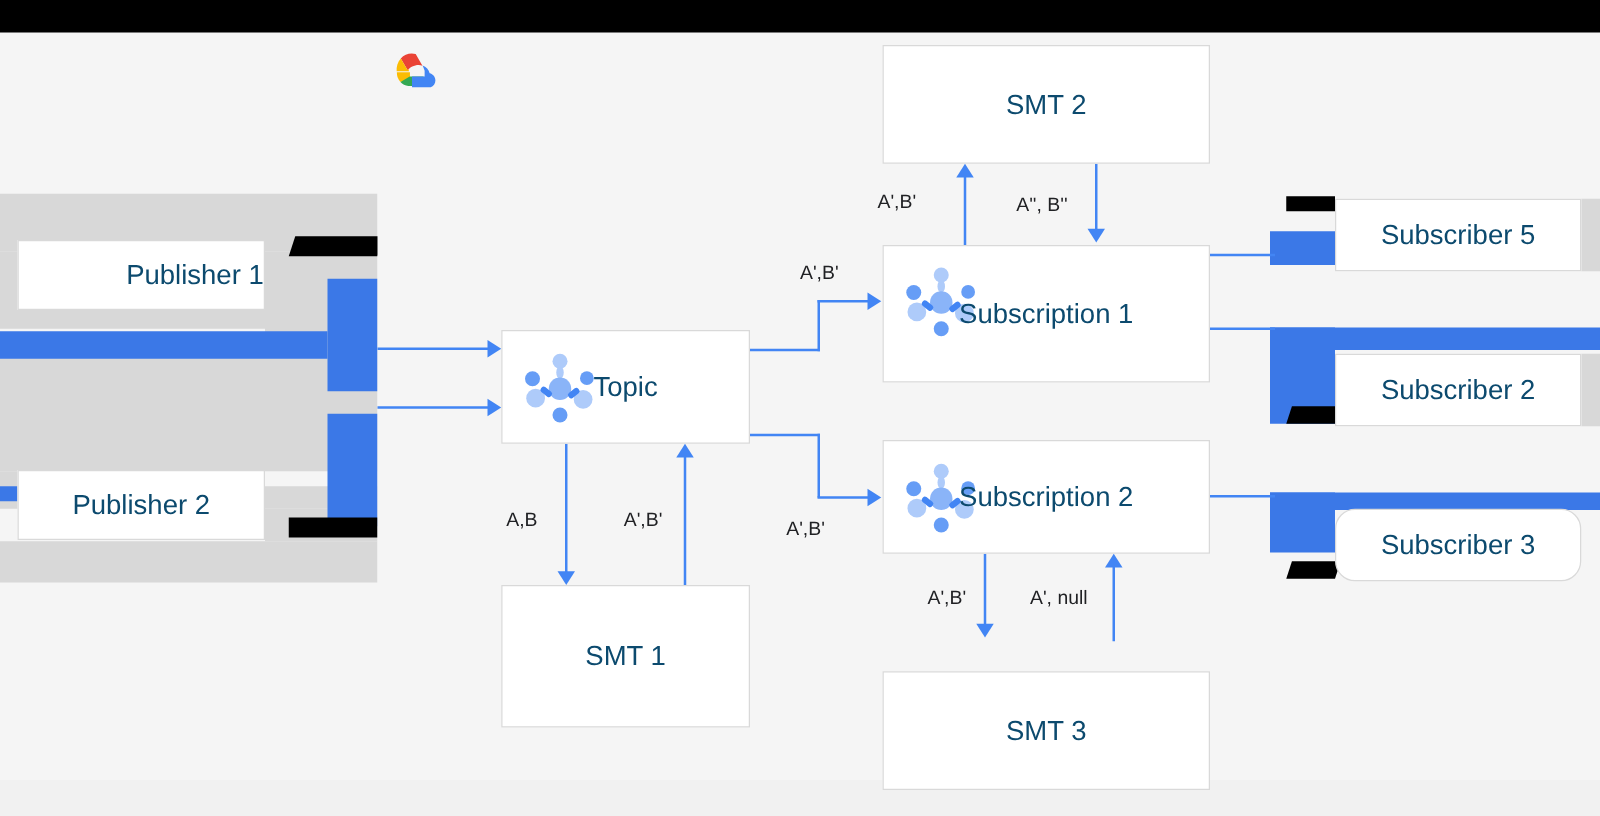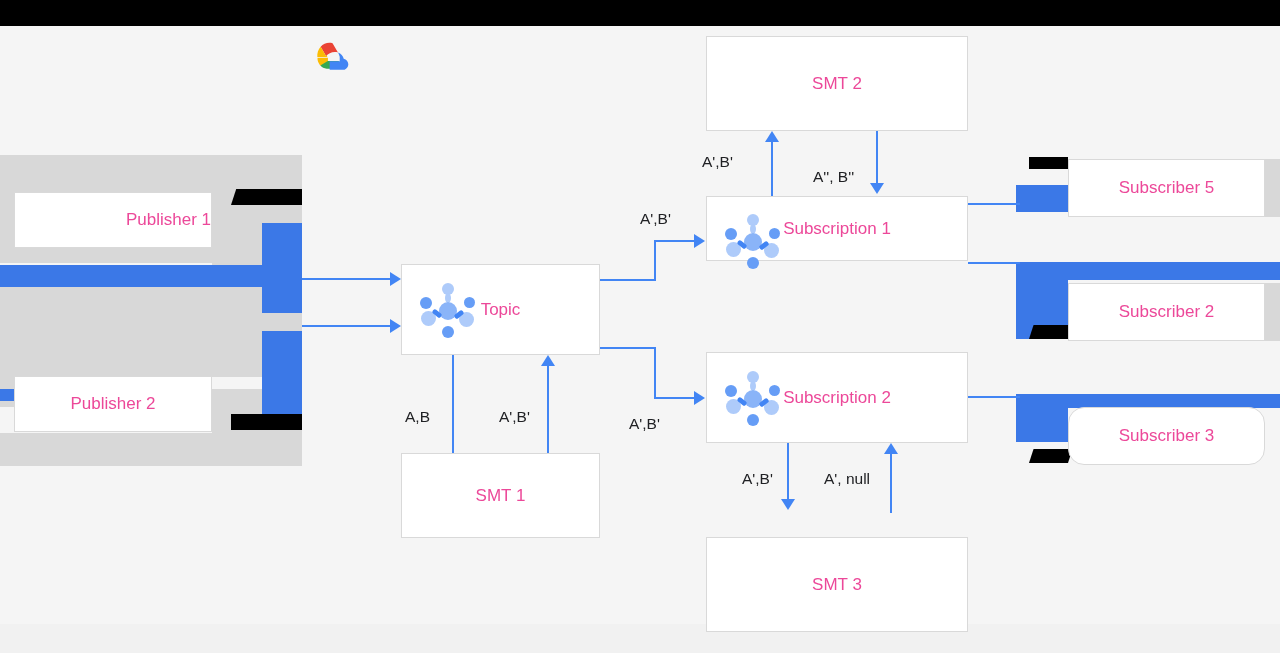--- a/index.html
+++ b/index.html
@@ -27,21 +27,21 @@
   .glitch-blue{position:absolute;background:#3b78e7;}
   .glitch-black{position:absolute;background:#000;}
   .skew-left{transform:skewX(-18deg);transform-origin:left bottom;}
 
   
   .node{
     position:absolute;background:#fff;border:1px solid #d9d9d9;
     box-sizing:border-box;display:flex;align-items:center;
   }
   .node .label{
-    font-size:17px;color:#ec4899;white-space:nowrap;
+    font-size:22px;color:#0c4a6e;white-space:nowrap;
   }
   .node.center-label{justify-content:center;}
   .node.center-label .label{text-align:center;}
 
   .node.with-icon .label{position:absolute;left:0;right:0;text-align:center;}
 
   
   .ps-icon{position:absolute;width:54px;height:54px;}
   .ps-icon span{position:absolute;border-radius:50%;display:block;}
 
@@ -172,33 +172,33 @@
       <span style="left:19px;top:19px;width:18px;height:18px;background:#8ab4f8;"></span>
       <span style="left:1px;top:28px;width:15px;height:15px;background:#aecbfa;"></span>
       <span style="left:39px;top:29px;width:15px;height:15px;background:#aecbfa;"></span>
       <span style="left:22px;top:43px;width:12px;height:12px;background:#669df6;"></span>
       <span style="left:12px;top:28px;width:10px;height:5px;background:#4285f4;transform:rotate(38deg);border-radius:2px;"></span>
       <span style="left:34px;top:29px;width:10px;height:5px;background:#4285f4;transform:rotate(-38deg);border-radius:2px;"></span>
     </span>
     <span class="label">Topic</span>
   </div>
 
-  <div class="node center-label" style="left:401px;top:453px;width:199px;height:85px;">
+  <div class="node center-label" style="left:401px;top:468px;width:199px;height:114px;">
     <span class="label">SMT 1</span>
   </div>
 
   <div class="node center-label" style="left:706px;top:36px;width:262px;height:95px;">
     <span class="label">SMT 2</span>
   </div>
 
   <div class="node center-label" style="left:706px;top:513px;width:262px;height:95px;margin-top:24px;">
     <span class="label">SMT 3</span>
   </div>
 
-  <div class="node with-icon" style="left:706px;top:196px;width:262px;height:65px;">
+  <div class="node with-icon" style="left:706px;top:196px;width:262px;height:110px;">
     <span class="ps-icon" style="left:18px;top:17px;">
       <span style="left:22px;top:0px;width:12px;height:12px;background:#aecbfa;"></span>
       <span style="left:25px;top:10px;width:6px;height:10px;background:#aecbfa;"></span>
       <span style="left:0px;top:14px;width:12px;height:12px;background:#669df6;"></span>
       <span style="left:44px;top:14px;width:11px;height:11px;background:#669df6;"></span>
       <span style="left:19px;top:19px;width:18px;height:18px;background:#8ab4f8;"></span>
       <span style="left:1px;top:28px;width:15px;height:15px;background:#aecbfa;"></span>
       <span style="left:39px;top:29px;width:15px;height:15px;background:#aecbfa;"></span>
       <span style="left:22px;top:43px;width:12px;height:12px;background:#669df6;"></span>
       <span style="left:12px;top:28px;width:10px;height:5px;background:#4285f4;transform:rotate(38deg);border-radius:2px;"></span>
@@ -230,21 +230,21 @@
   <div class="node center-label" style="left:1068px;top:283px;width:197px;height:58px;">
     <span class="label">Subscriber 2</span>
   </div>
 
   <div class="node center-label" style="left:1068px;top:407px;width:197px;height:58px;border-radius:16px;">
     <span class="label">Subscriber 3</span>
   </div>
 
   <span class="edge-label" style="left:640px;top:210px;">A',B'</span>
   <span class="edge-label" style="left:702px;top:153px;">A',B'</span>
-  <span class="edge-label" style="left:813px;top:168px;">A'', B''</span>
+  <span class="edge-label" style="left:813px;top:156px;">A'', B''</span>
   <span class="edge-label" style="left:405px;top:408px;">A,B</span>
   <span class="edge-label" style="left:499px;top:408px;">A',B'</span>
   <span class="edge-label" style="left:629px;top:415px;">A',B'</span>
   <span class="edge-label" style="left:742px;top:470px;">A',B'</span>
   <span class="edge-label" style="left:824px;top:470px;">A', null</span>
 
   <div class="topbar"></div>
 
 </div>
 

